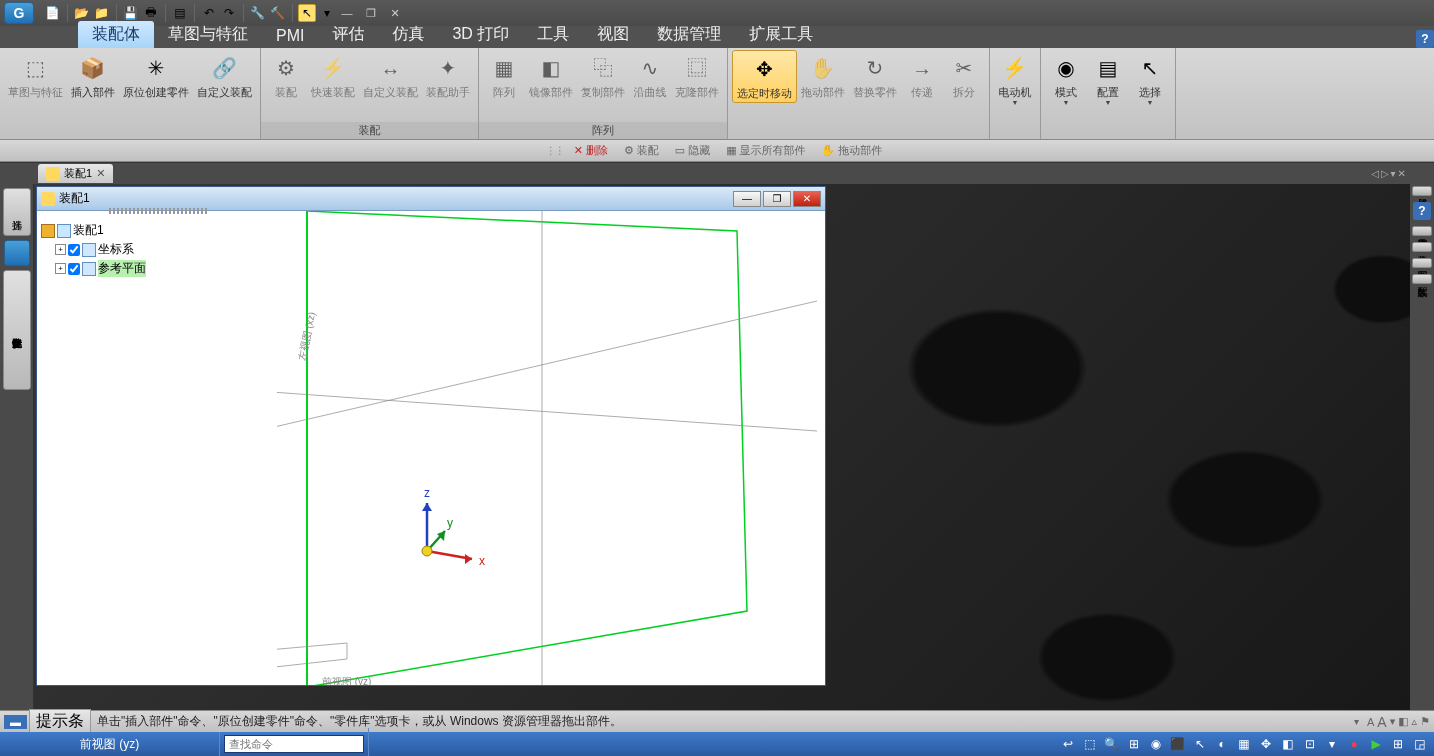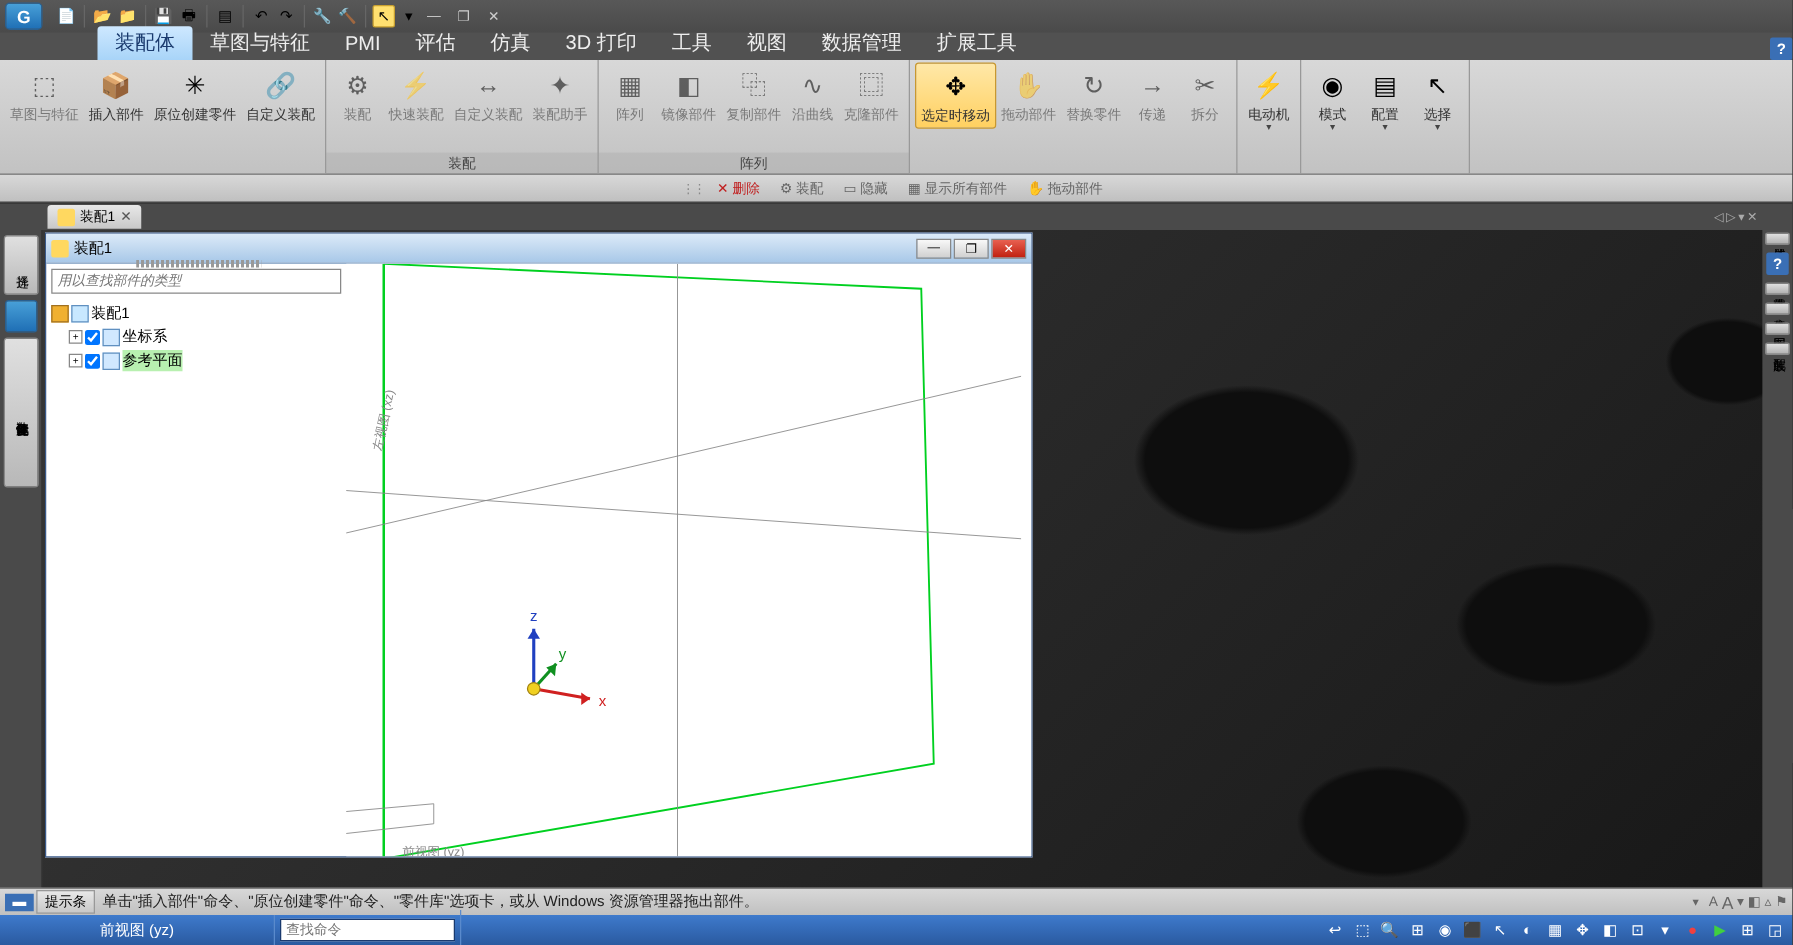--- a/index.html
+++ b/index.html
@@ -75,21 +75,21 @@
 .tree-exp { width: 11px; height: 11px; border: 1px solid #888; font-size: 8px; display: flex; align-items: center; justify-content: center; cursor: pointer; }
 .tree-chk { width: 12px; height: 12px; }
 .tree-sel { background: #b8f0b0; }
 
 .viewport { flex: 1; position: relative; overflow: hidden; background: #fff; }
 .grab-handle { position: absolute; top: -3px; left: 72px; width: 100px; height: 6px; background: repeating-linear-gradient(90deg, #999 0 2px, transparent 2px 4px); }
 
 
 .hint-bar { position: absolute; bottom: 24px; left: 0; right: 0; height: 22px; background: linear-gradient(#d8d8d8, #c0c0c0); display: flex; align-items: center; padding: 0 4px; font-size: 12px; border-top: 1px solid #888; }
 .hint-tag { background: #3a6fb5; color: #fff; padding: 1px 6px; font-size: 11px; margin-right: 2px; }
-.hint-label { background: linear-gradient(#e8e8e8, #c8c8c8); padding: 1px 6px; font-size: 11px; border: 1px solid #999; margin-right: 6px; }
+.hint-label { background: linear-gradient(#e8e8e8, #c8c8c8); padding: 1px 6px; font-size: 16px; border: 1px solid #999; margin-right: 6px; }
 .hint-text { flex: 1; color: #222; }
 .hint-zoom { display: flex; gap: 3px; color: #666; font-size: 11px; align-items: center; }
 
 .status-bar { position: absolute; bottom: 0; left: 0; right: 0; height: 24px; background: linear-gradient(#3e7acc, #2a5aa0); display: flex; align-items: center; color: #fff; font-size: 12px; }
 .status-cell { padding: 0 12px; border-right: 1px solid #5a8acc; height: 100%; display: flex; align-items: center; min-width: 180px; }
 .status-search { width: 140px; height: 18px; background: #fff; color: #888; padding: 0 4px; font-size: 11px; border: 1px solid #1a3a6e; }
 .status-icons { display: flex; gap: 2px; margin-left: auto; padding: 0 4px; align-items: center; }
 .status-icon { width: 20px; height: 18px; display: flex; align-items: center; justify-content: center; font-size: 12px; cursor: pointer; }
 
 svg { display: block; }
@@ -303,21 +303,20 @@
         </div>
         <div class="inner-btns">
           <div class="inner-btn">—</div>
           <div class="inner-btn">❐</div>
           <div class="inner-btn close">✕</div>
         </div>
       </div>
       <div class="inner-body">
         <div class="tree-panel">
           <div class="grab-handle"></div>
-          <input class="search-box" placeholder="用以查找部件的类型" style="">
           <div class="tree">
             <div class="tree-node">
               <span style="width:14px;height:14px;background:#f0b030;border:1px solid #a07020"></span>
               <span style="width:14px;height:14px;background:#c8e8ff;border:1px solid #6090c0"></span>
               <span>装配1</span>
             </div>
             <div class="tree-node" style="padding-left:14px">
               <span class="tree-exp">+</span>
               <input type="checkbox" class="tree-chk" checked="" style="">
               <span style="width:14px;height:14px;background:#d0e8ff;border:1px solid #6090c0"></span>

